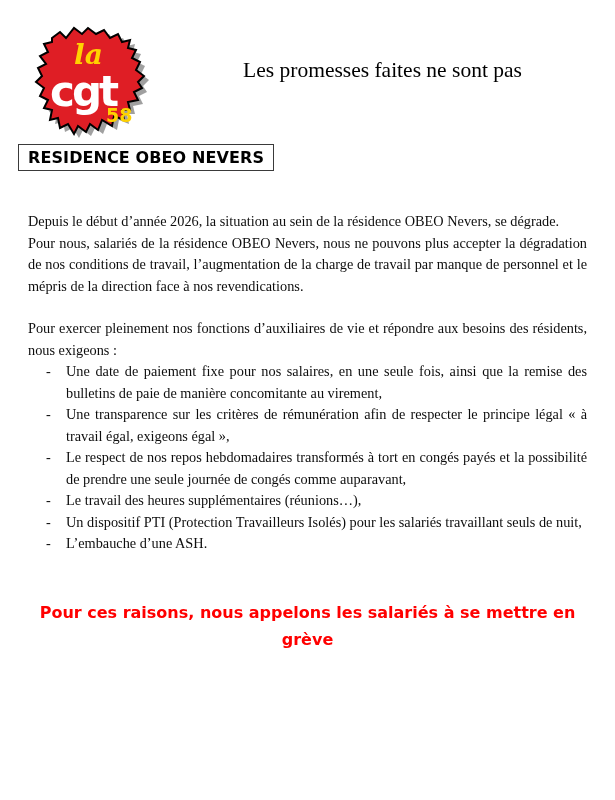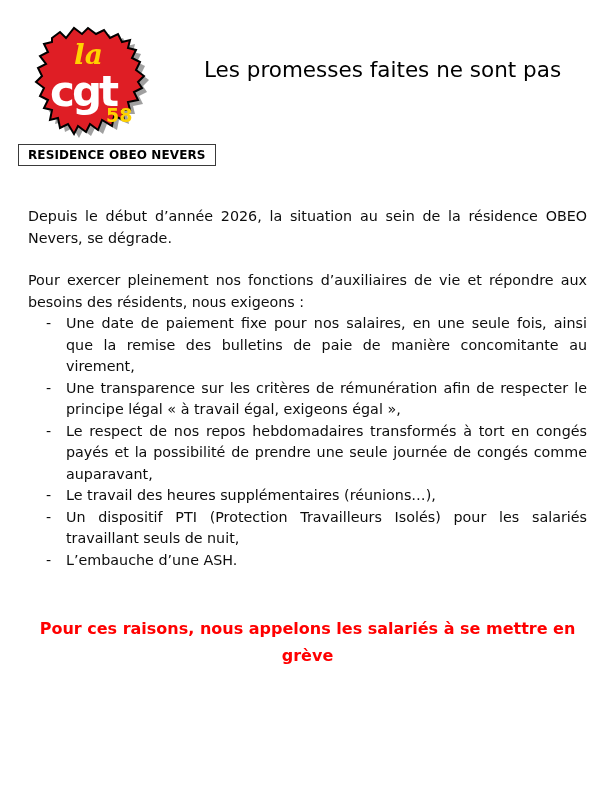--- a/index.html
+++ b/index.html
@@ -30,47 +30,49 @@
     display: flex;
     flex-direction: column;
     align-items: flex-start;
   }
   .logo-wrap { margin-left: 2px; }
   .residence-box {
     margin-top: 4px;
     margin-left: -10px;
     border: 1.5px solid #3a3a3a;
     padding: 3px 9px 3px 9px;
-    font-size: 12px;
+    font-size: 16px;
     font-weight: bold;
     letter-spacing: 0.1px;
     color: #000000;
     white-space: nowrap;
     background: #ffffff;
   }
   .title-col {
     flex: 1;
     padding-top: 32px;
     text-align: center;
   }
   .title-line {
     display: block;
     font-size: 21.5px;
     font-weight: 500;
     color: #000000;
     line-height: 32px;
     white-space: nowrap;
+    font-family: Liberation Serif, serif;
   }
 
   
   .body-text {
     margin-top: 40px;
     font-size: 14.3px;
     line-height: 21.5px;
     color: #0d0d0d;
+    font-family: Liberation Serif, serif;
   }
   .body-text p {
     text-align: justify;
   }
   .para-gap { margin-top: 21px; }
 
   ul.demands {
     list-style: none;
     margin: 0;
     padding: 0;
@@ -126,20 +128,21 @@
         <span>RESIDENCE OBEO NEVERS</span>
       </div>
     </div>
     <div class="title-col">
       <span class="title-line">Les promesses faites ne sont pas</span>
     </div>
   </div>
 
   <div class="body-text">
     <p>Depuis le début d’année 2026, la situation au sein de la résidence OBEO Nevers, se dégrade.</p>
+    <p>Pour nous, salariés de la résidence OBEO Nevers, nous ne pouvons plus accepter la dégradation de nos conditions de travail, l’augmentation de la charge de travail par manque de personnel et le mépris de la direction face à nos revendications.</p>
     <p class="para-gap">Pour exercer pleinement nos fonctions d’auxiliaires de vie et répondre aux besoins des résidents, nous exigeons :</p>
 
     <ul class="demands">
       <li>
         <span class="marker">-</span>
         <span class="demand-text">Une date de paiement fixe pour nos salaires, en une seule fois, ainsi que la remise des bulletins de paie de manière concomitante au virement,</span>
       </li>
       <li>
         <span class="marker">-</span>
         <span class="demand-text">Une transparence sur les critères de rémunération afin de respecter le principe légal « à travail égal, exigeons égal »,</span>

